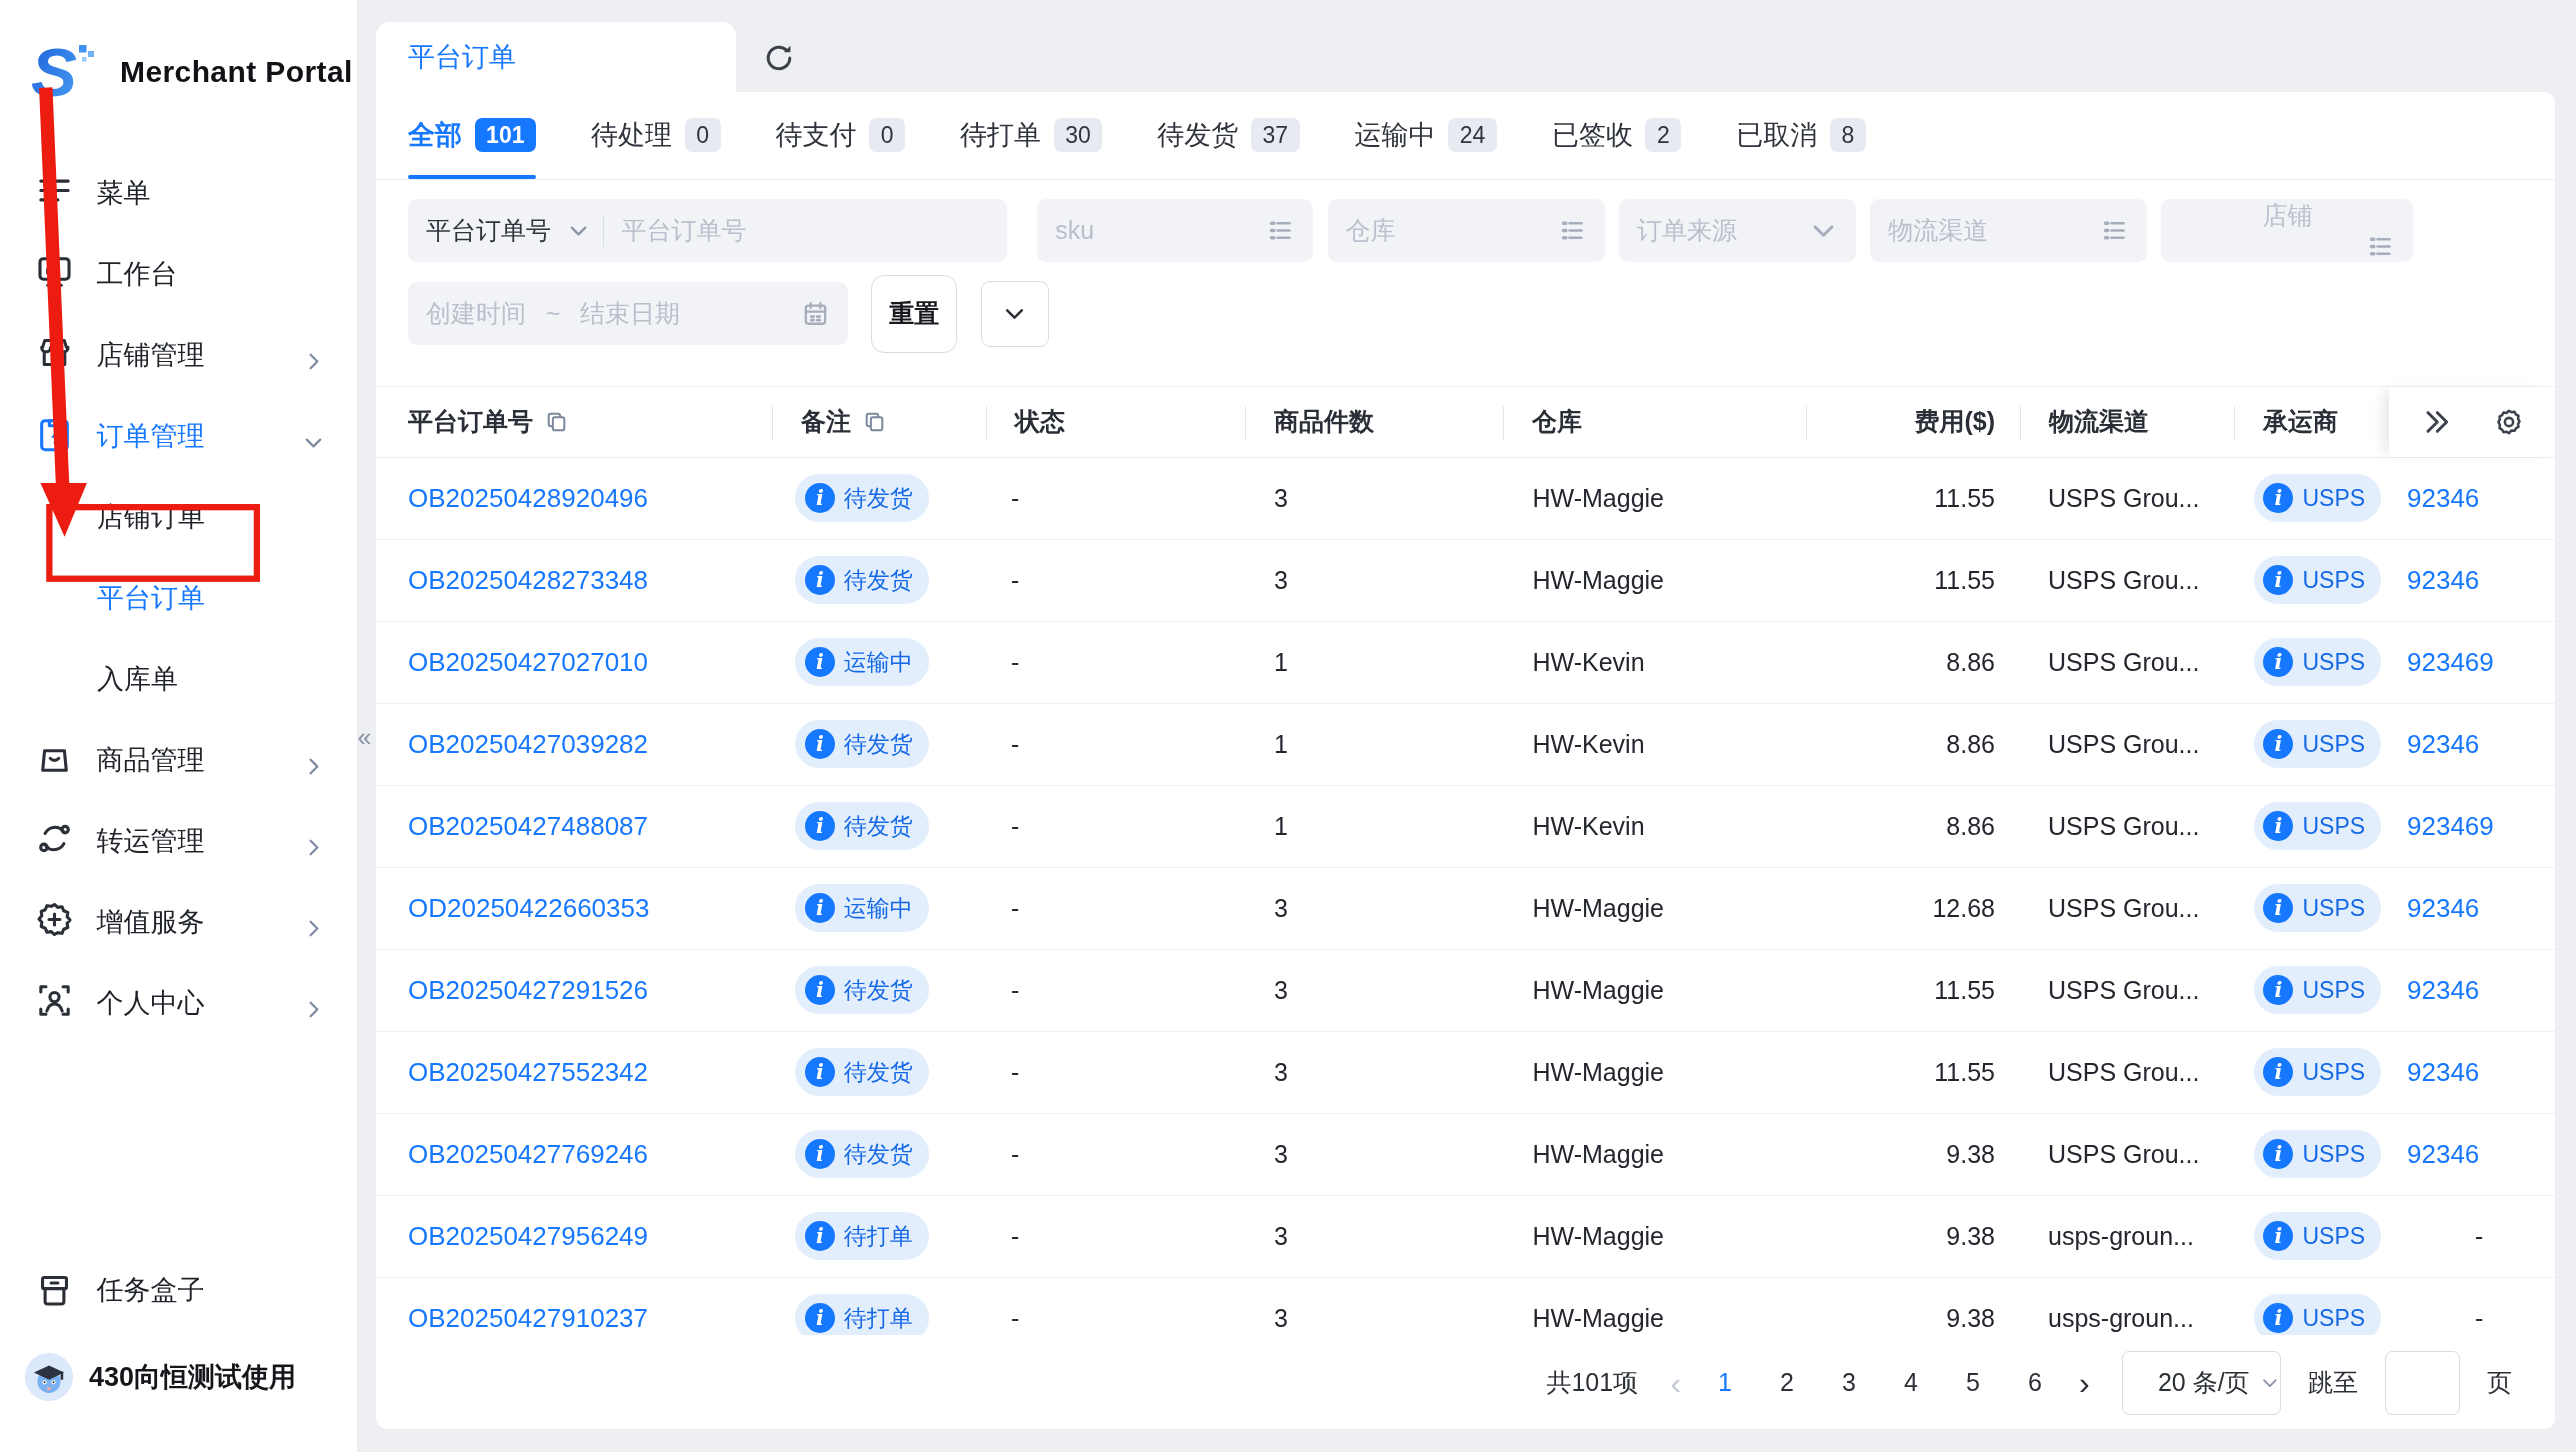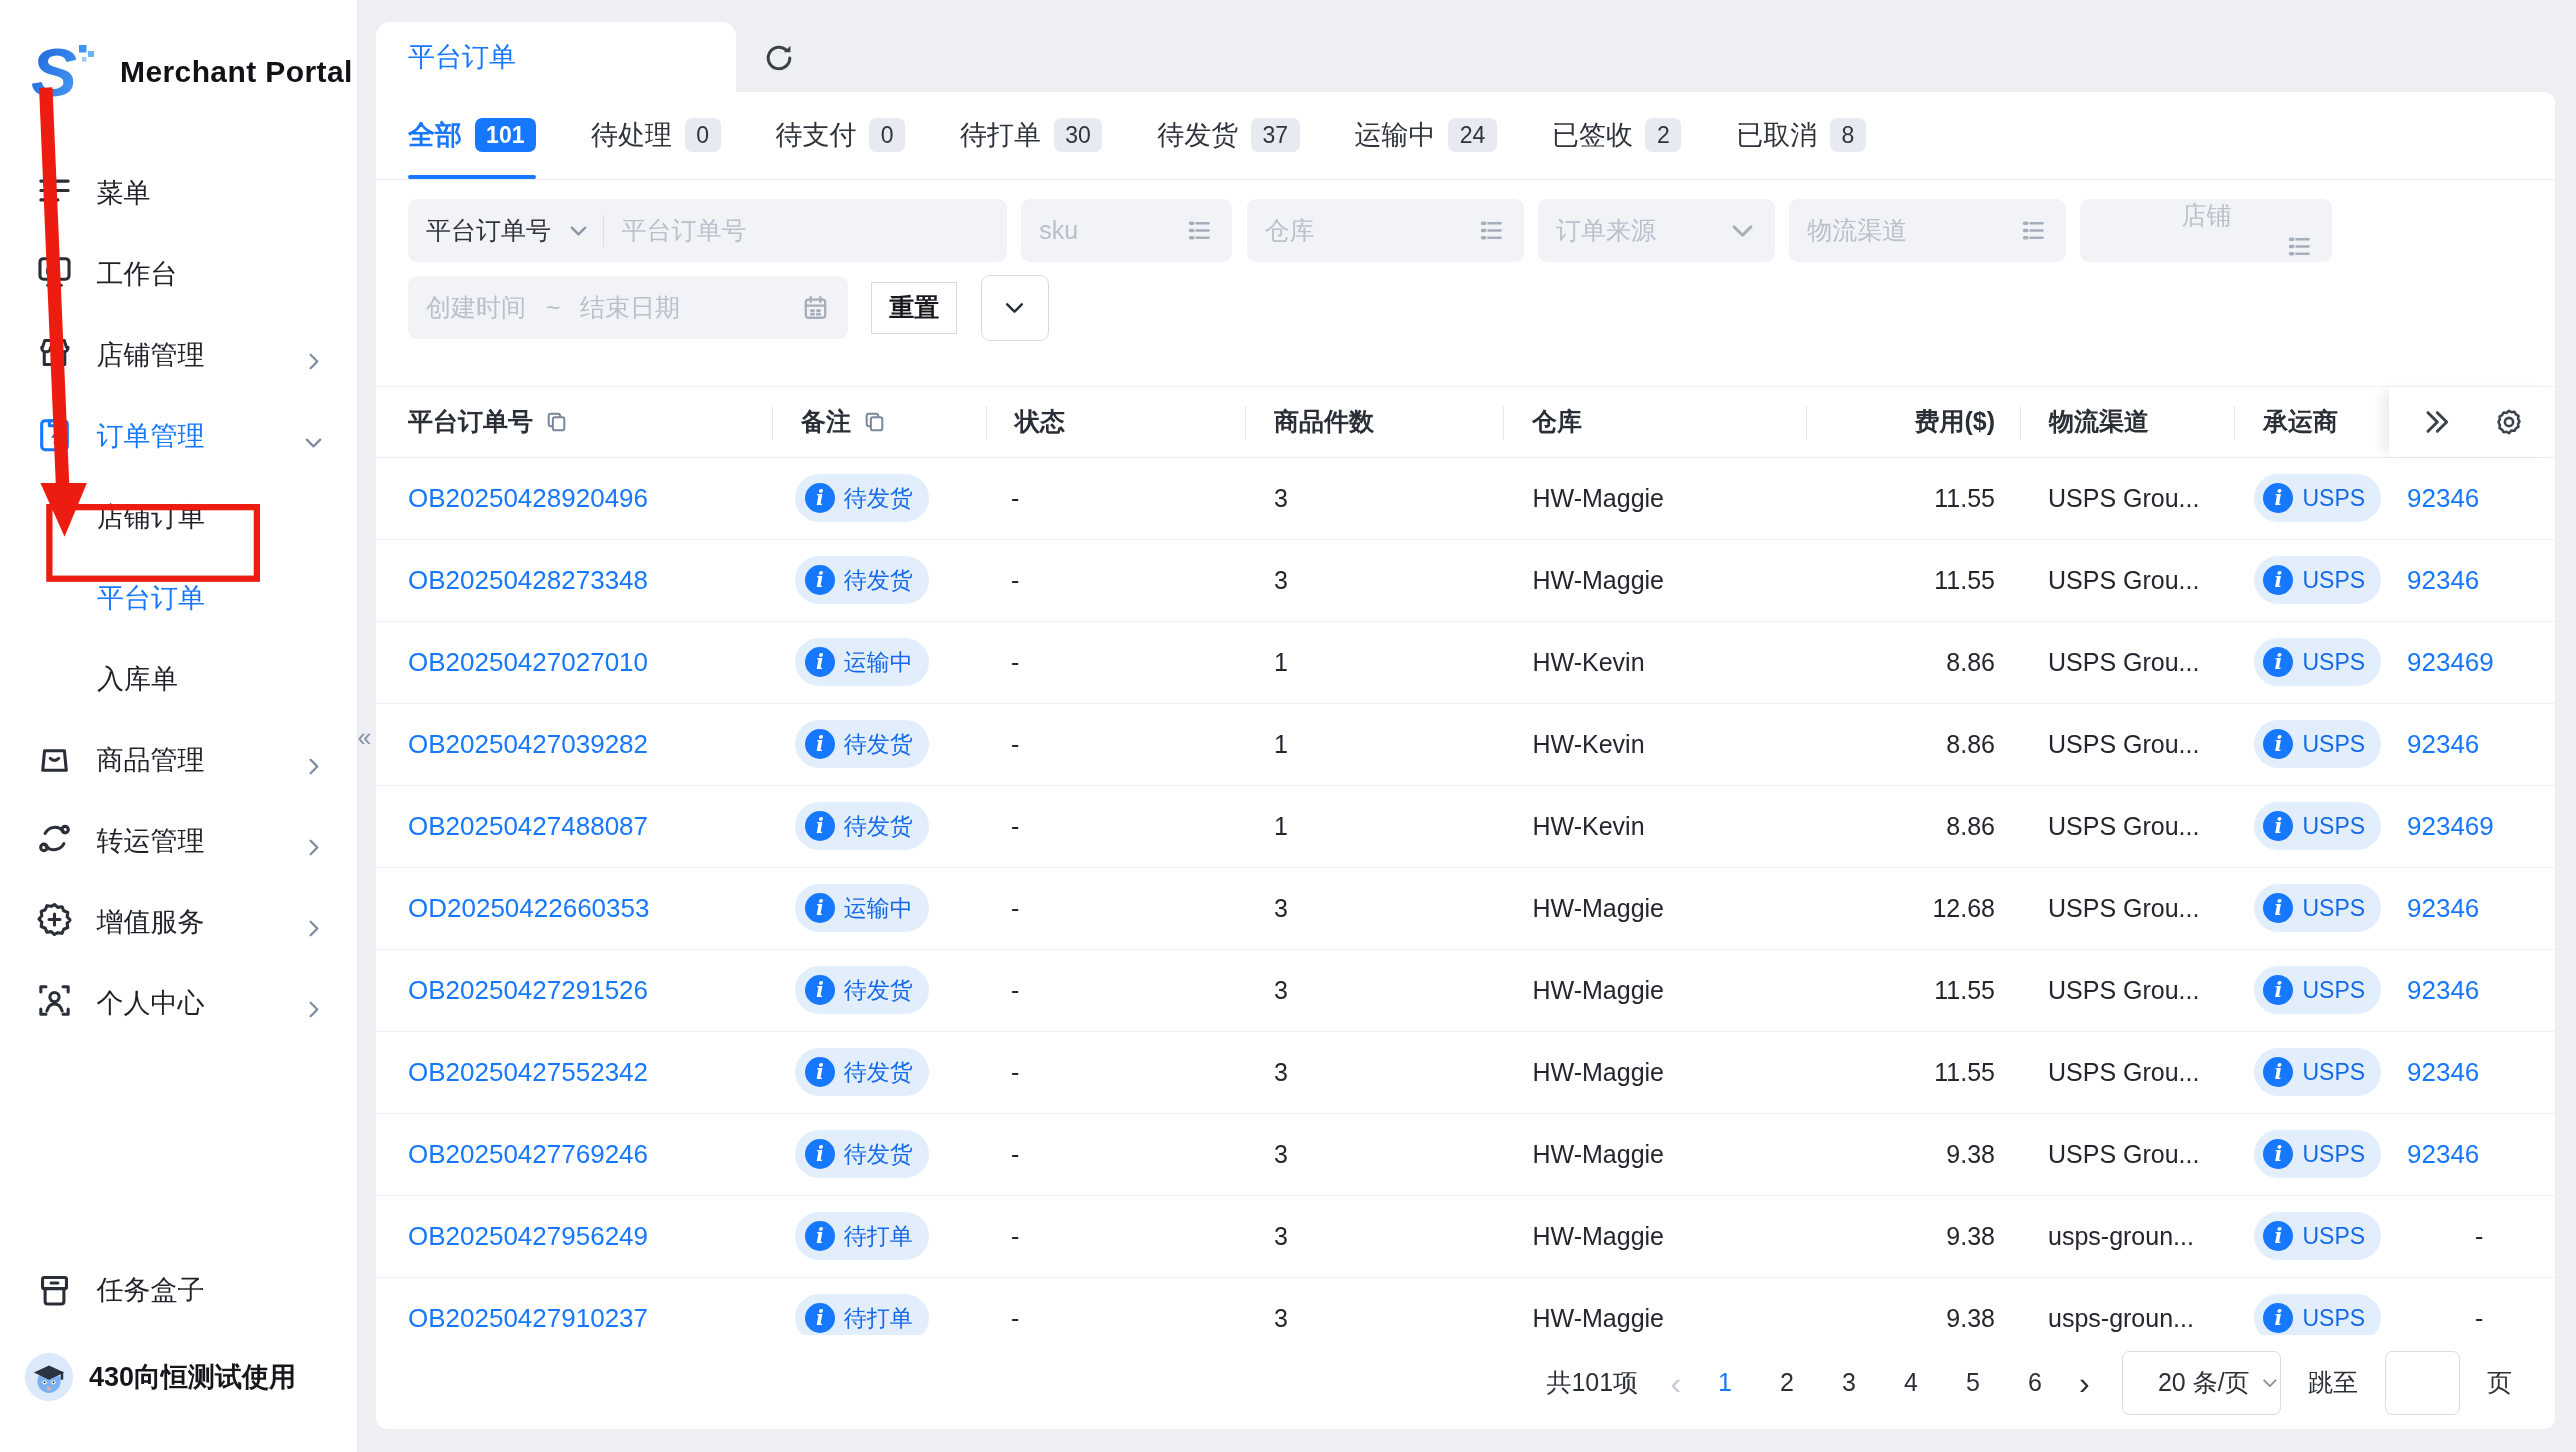--- a/index.html
+++ b/index.html
@@ -85,27 +85,27 @@
     height: 63px; background: #f1f3f7; border-radius: 9px;
     display: flex; align-items: center; padding: 0 18px;
     font-size: 25px; color: #b9c0cc; cursor: text;
   }
   .field .ph { color: #b9c0cc; }
   .field .val { color: #2f333b; }
   .field .f-icon { margin-left: auto; width: 29px; height: 29px; color: #a7aebb; flex: 0 0 29px; }
   .combo { width: 599px; padding-right: 21.5px; }
   .combo .sel-chev { width: 23px; height: 23px; color: #8b95a6; margin: 0 12.5px 0 16px; }
   .combo .divider { width: 0.9px; height: 32px; background: #d9dde4; margin-right: 18px; }
-  .f-sku { width: 211px; } .f-wh { width: 277px; } .f-src { width: 237px; }
+  .f-sku { width: 276px; margin-left: 16px; } .f-wh { width: 277px; } .f-src { width: 237px; }
   .f-chan { width: 277px; } .f-shop { width: 252px; flex-direction: column; }
   .f-date { width: 440px; }
   .f-date .tilde { margin: 0 19.7px; color: #b9c0cc; }
   .btn-reset {
-    margin-left: 9px; width: 86px; height: 52px; background: #fff;
-    border: 0.9px solid #d7dbe2; border-radius: 0;
+    margin-left: 9px; width: 86px; height: 78px; background: #fff;
+    border: 0.9px solid #d7dbe2; border-radius: 13px;
     font-size: 25px; font-weight: 700; color: #16181d; cursor: pointer;
     display: flex; align-items: center; justify-content: center; text-align: right;
   }
   .btn-expand {
     margin-left: 9px; width: 68px; height: 66px; background: #fff;
     border: 0.9px solid #d7dbe2; border-radius: 9px; cursor: pointer;
     display: flex; align-items: center; justify-content: center; color: #2a2e36;
   }
 
   

